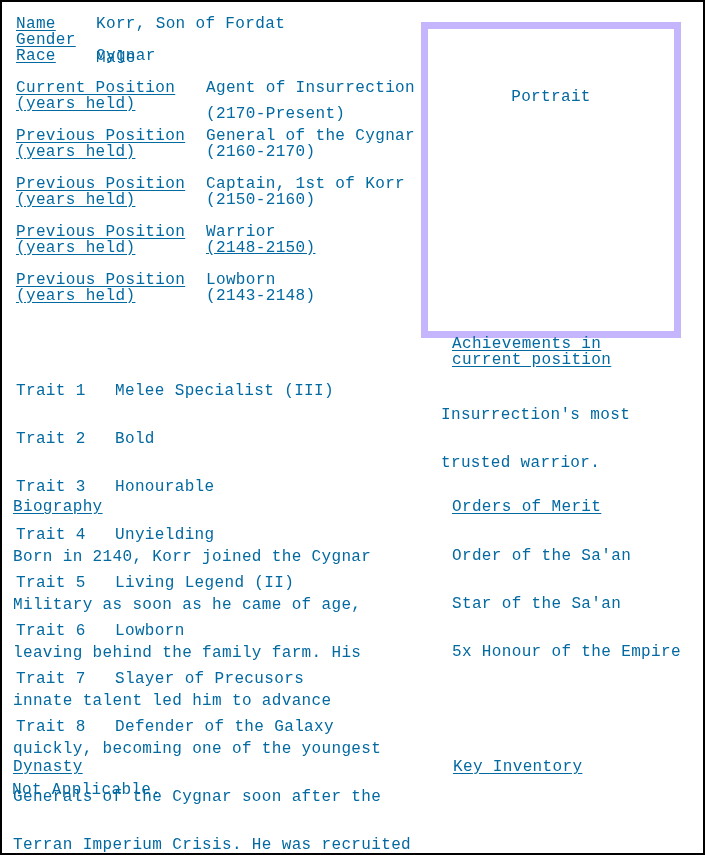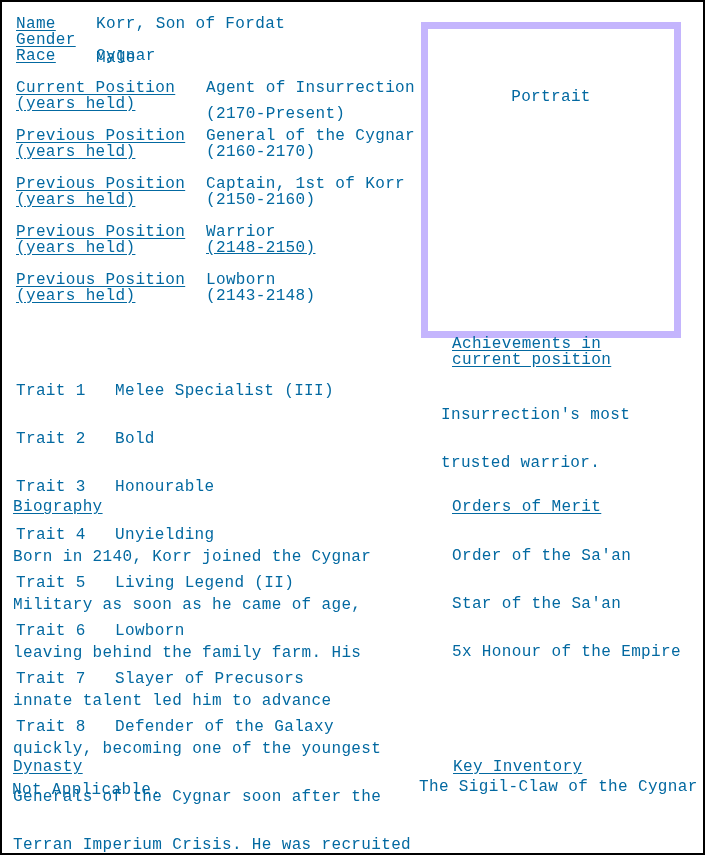--- a/index.html
+++ b/index.html
@@ -110,15 +110,14 @@
   <div class="abs lines" style="left:450px;top:514px;">
     <div>Order of the Sa'an</div>
     <div>Star of the Sa'an</div>
     <div>5x Honour of the Empire</div>
   </div>
 
   <div class="abs u" style="left:11px;top:757px;">Dynasty</div>
   <div class="abs" style="left:10px;top:780px;">Not Applicable.</div>
 
   <div class="abs u" style="left:451px;top:757px;">Key Inventory</div>
-  <div class="abs" style="left:417px;top:777px;">The Sigil-Claw of the Cygnar</div>
 
 </div>
 
 </body></html>

